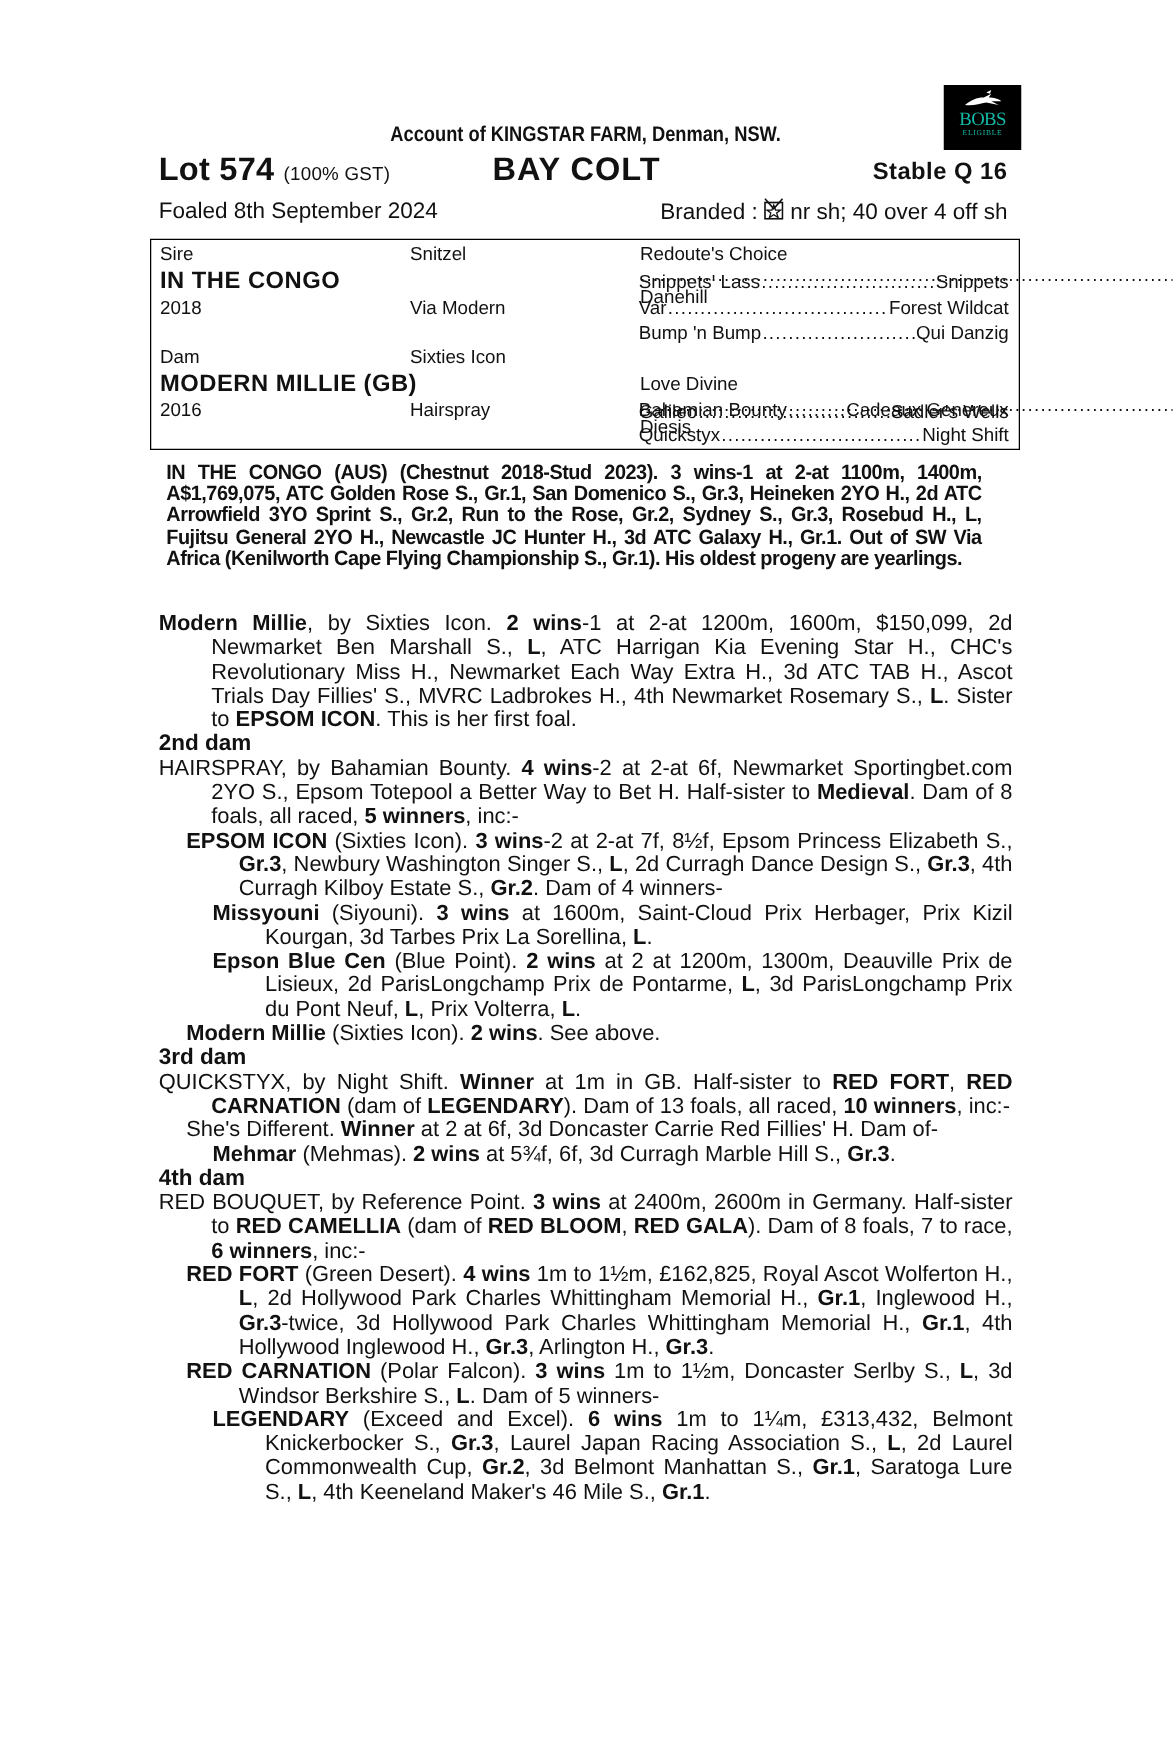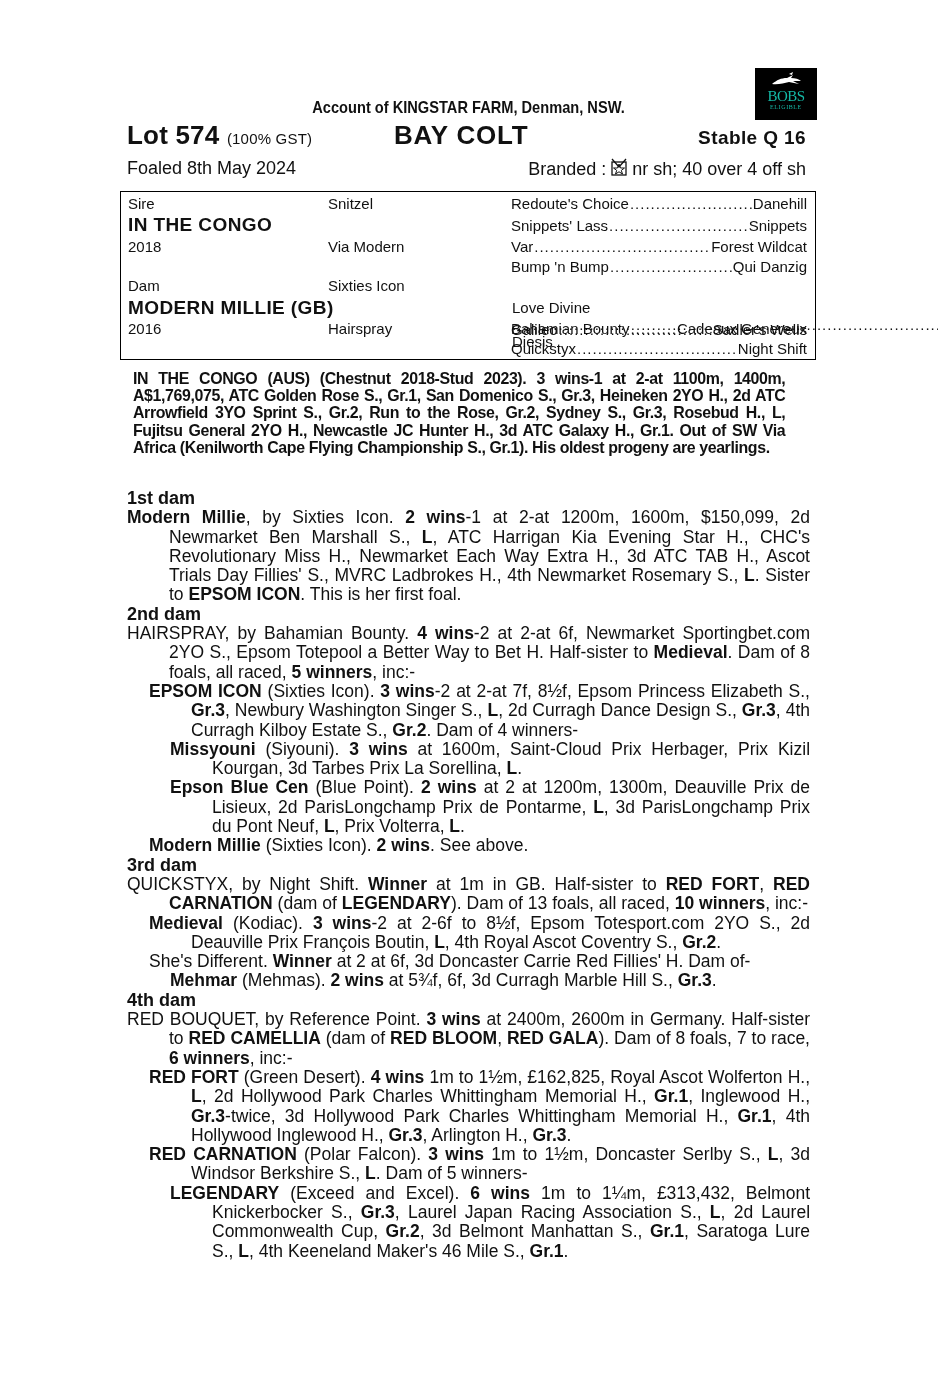--- a/index.html
+++ b/index.html
@@ -54,21 +54,21 @@
   <div class="lotrow">
     <div class="lot">
       <span>Lot 574</span>
       <span class="gst">(100% GST)</span>
     </div>
     <div class="sex">BAY COLT</div>
     <div class="stable">Stable Q 16</div>
   </div>
 
   <div class="foaledrow">
-    <div class="foaled">Foaled 8th May 2024</div>
+    <div class="foaled">Foaled 8th September 2024</div>
     <div class="branded">
       <span>Branded :</span>
       <span class="brandicon">
         <svg width="16" height="18" viewBox="0 0 16 18">
           <rect x="1" y="4" width="14" height="13" fill="none" stroke="#111" stroke-width="1.3"></rect>
           <path d="M1 1 L8 9 L15 1" fill="none" stroke="#111" stroke-width="1.3"></path>
           <path d="M8 6 L9.5 10 L13.5 10 L10.3 12.4 L11.5 16 L8 13.8 L4.5 16 L5.7 12.4 L2.5 10 L6.5 10 Z" fill="none" stroke="#111" stroke-width="1"></path>
         </svg>
       </span>
       <span>nr sh; 40 over 4 off sh</span>
@@ -82,21 +82,21 @@
   <div class="ped-cell" style="left:7px;top:46px;">2018</div>
   <div class="ped-cell" style="left:7px;top:85px;">Dam</div>
   <div class="ped-cell ped-big" style="left:7px;top:105px;">MODERN MILLIE (GB)</div>
   <div class="ped-cell" style="left:7px;top:128px;">2016</div>
 
   <div class="ped-cell" style="left:207px;top:3px;">Snitzel</div>
   <div class="ped-cell" style="left:207px;top:46px;">Via Modern</div>
   <div class="ped-cell" style="left:207px;top:85px;">Sixties Icon</div>
   <div class="ped-cell" style="left:207px;top:128px;">Hairspray</div>
 
-  <div class="g3" style="top:3px;">
+  <div class="g3" style="top:3px;flex-direction:column;">
       <span>Redoute's Choice</span>
       <span class="dots"></span>
       <span>Danehill</span>
     </div>
   <div class="g3" style="top:25px;justify-content:space-between;">
       <span>Snippets' Lass</span>
       <span class="dots"></span>
       <span>Snippets</span>
     </div>
   <div class="g3" style="top:46px;">
@@ -128,40 +128,38 @@
       <span>Quickstyx</span>
       <span class="dots"></span>
       <span>Night Shift</span>
     </div>
 </div>
 
 <div class="sirepara">IN THE CONGO (AUS) (Chestnut 2018-Stud 2023). 3 wins-1 at 2-at 1100m, 1400m, A$1,769,075, ATC Golden Rose S., Gr.1, San Domenico S., Gr.3, Heineken 2YO H., 2d ATC Arrowfield 3YO Sprint S., Gr.2, Run to the Rose, Gr.2, Sydney S., Gr.3, Rosebud H., L, Fujitsu General 2YO H., Newcastle JC Hunter H., 3d ATC Galaxy H., Gr.1. Out of SW Via Africa (Kenilworth Cape Flying Championship S., Gr.1). His oldest progeny are yearlings.</div>
 
 <div class="body">
   <div>
-    <div class="sec-title">1st dam</div>
     <div class="entries">
         <div class="p l0"><b>Modern Millie</b>, by Sixties Icon. <b>2 wins</b>-1 at 2-at 1200m, 1600m, $150,099, 2d Newmarket Ben Marshall S., <b>L</b>, ATC Harrigan Kia Evening Star H., CHC's Revolutionary Miss H., Newmarket Each Way Extra H., 3d ATC TAB H., Ascot Trials Day Fillies' S., MVRC Ladbrokes H., 4th Newmarket Rosemary S., <b>L</b>. Sister to <b>EPSOM ICON</b>. This is her first foal.</div>
       </div>
   </div>
   <div>
     <div class="sec-title">2nd dam</div>
     <div class="entries">
         <div class="p l0">HAIRSPRAY, by Bahamian Bounty. <b>4 wins</b>-2 at 2-at 6f, Newmarket Sportingbet.com 2YO S., Epsom Totepool a Better Way to Bet H. Half-sister to <b>Medieval</b>. Dam of 8 foals, all raced, <b>5 winners</b>, inc:-</div>
         <div class="p l1"><b>EPSOM ICON</b> (Sixties Icon). <b>3 wins</b>-2 at 2-at 7f, 8½f, Epsom Princess Elizabeth S., <b>Gr.3</b>, Newbury Washington Singer S., <b>L</b>, 2d Curragh Dance Design S., <b>Gr.3</b>, 4th Curragh Kilboy Estate S., <b>Gr.2</b>. Dam of 4 winners-</div>
         <div class="p l2"><b>Missyouni</b> (Siyouni). <b>3 wins</b> at 1600m, Saint-Cloud Prix Herbager, Prix Kizil Kourgan, 3d Tarbes Prix La Sorellina, <b>L</b>.</div>
         <div class="p l2"><b>Epson Blue Cen</b> (Blue Point). <b>2 wins</b> at 2 at 1200m, 1300m, Deauville Prix de Lisieux, 2d ParisLongchamp Prix de Pontarme, <b>L</b>, 3d ParisLongchamp Prix du Pont Neuf, <b>L</b>, Prix Volterra, <b>L</b>.</div>
         <div class="p l1"><b>Modern Millie</b> (Sixties Icon). <b>2 wins</b>. See above.</div>
       </div>
   </div>
   <div>
     <div class="sec-title">3rd dam</div>
     <div class="entries">
         <div class="p l0">QUICKSTYX, by Night Shift. <b>Winner</b> at 1m in GB. Half-sister to <b>RED FORT</b>, <b>RED CARNATION</b> (dam of <b>LEGENDARY</b>). Dam of 13 foals, all raced, <b>10 winners</b>, inc:-</div>
-        <div class="p l1"><b>Medieval</b> (Kodiac). <b>3 wins</b>-2 at 2-6f to 8½f, Epsom Totesport.com 2YO S., 2d Deauville Prix François Boutin, <b>L</b>, 4th Royal Ascot Coventry S., <b>Gr.2</b>.</div>
         <div class="p l1">She's Different. <b>Winner</b> at 2 at 6f, 3d Doncaster Carrie Red Fillies' H. Dam of-</div>
         <div class="p l2"><b>Mehmar</b> (Mehmas). <b>2 wins</b> at 5¾f, 6f, 3d Curragh Marble Hill S., <b>Gr.3</b>.</div>
       </div>
   </div>
   <div>
     <div class="sec-title">4th dam</div>
     <div class="entries">
         <div class="p l0">RED BOUQUET, by Reference Point. <b>3 wins</b> at 2400m, 2600m in Germany. Half-sister to <b>RED CAMELLIA</b> (dam of <b>RED BLOOM</b>, <b>RED GALA</b>). Dam of 8 foals, 7 to race, <b>6 winners</b>, inc:-</div>
         <div class="p l1"><b>RED FORT</b> (Green Desert). <b>4 wins</b> 1m to 1½m, £162,825, Royal Ascot Wolferton H., <b>L</b>, 2d Hollywood Park Charles Whittingham Memorial H., <b>Gr.1</b>, Inglewood H., <b>Gr.3</b>-twice, 3d Hollywood Park Charles Whittingham Memorial H., <b>Gr.1</b>, 4th Hollywood Inglewood H., <b>Gr.3</b>, Arlington H., <b>Gr.3</b>.</div>
         <div class="p l1"><b>RED CARNATION</b> (Polar Falcon). <b>3 wins</b> 1m to 1½m, Doncaster Serlby S., <b>L</b>, 3d Windsor Berkshire S., <b>L</b>. Dam of 5 winners-</div>

